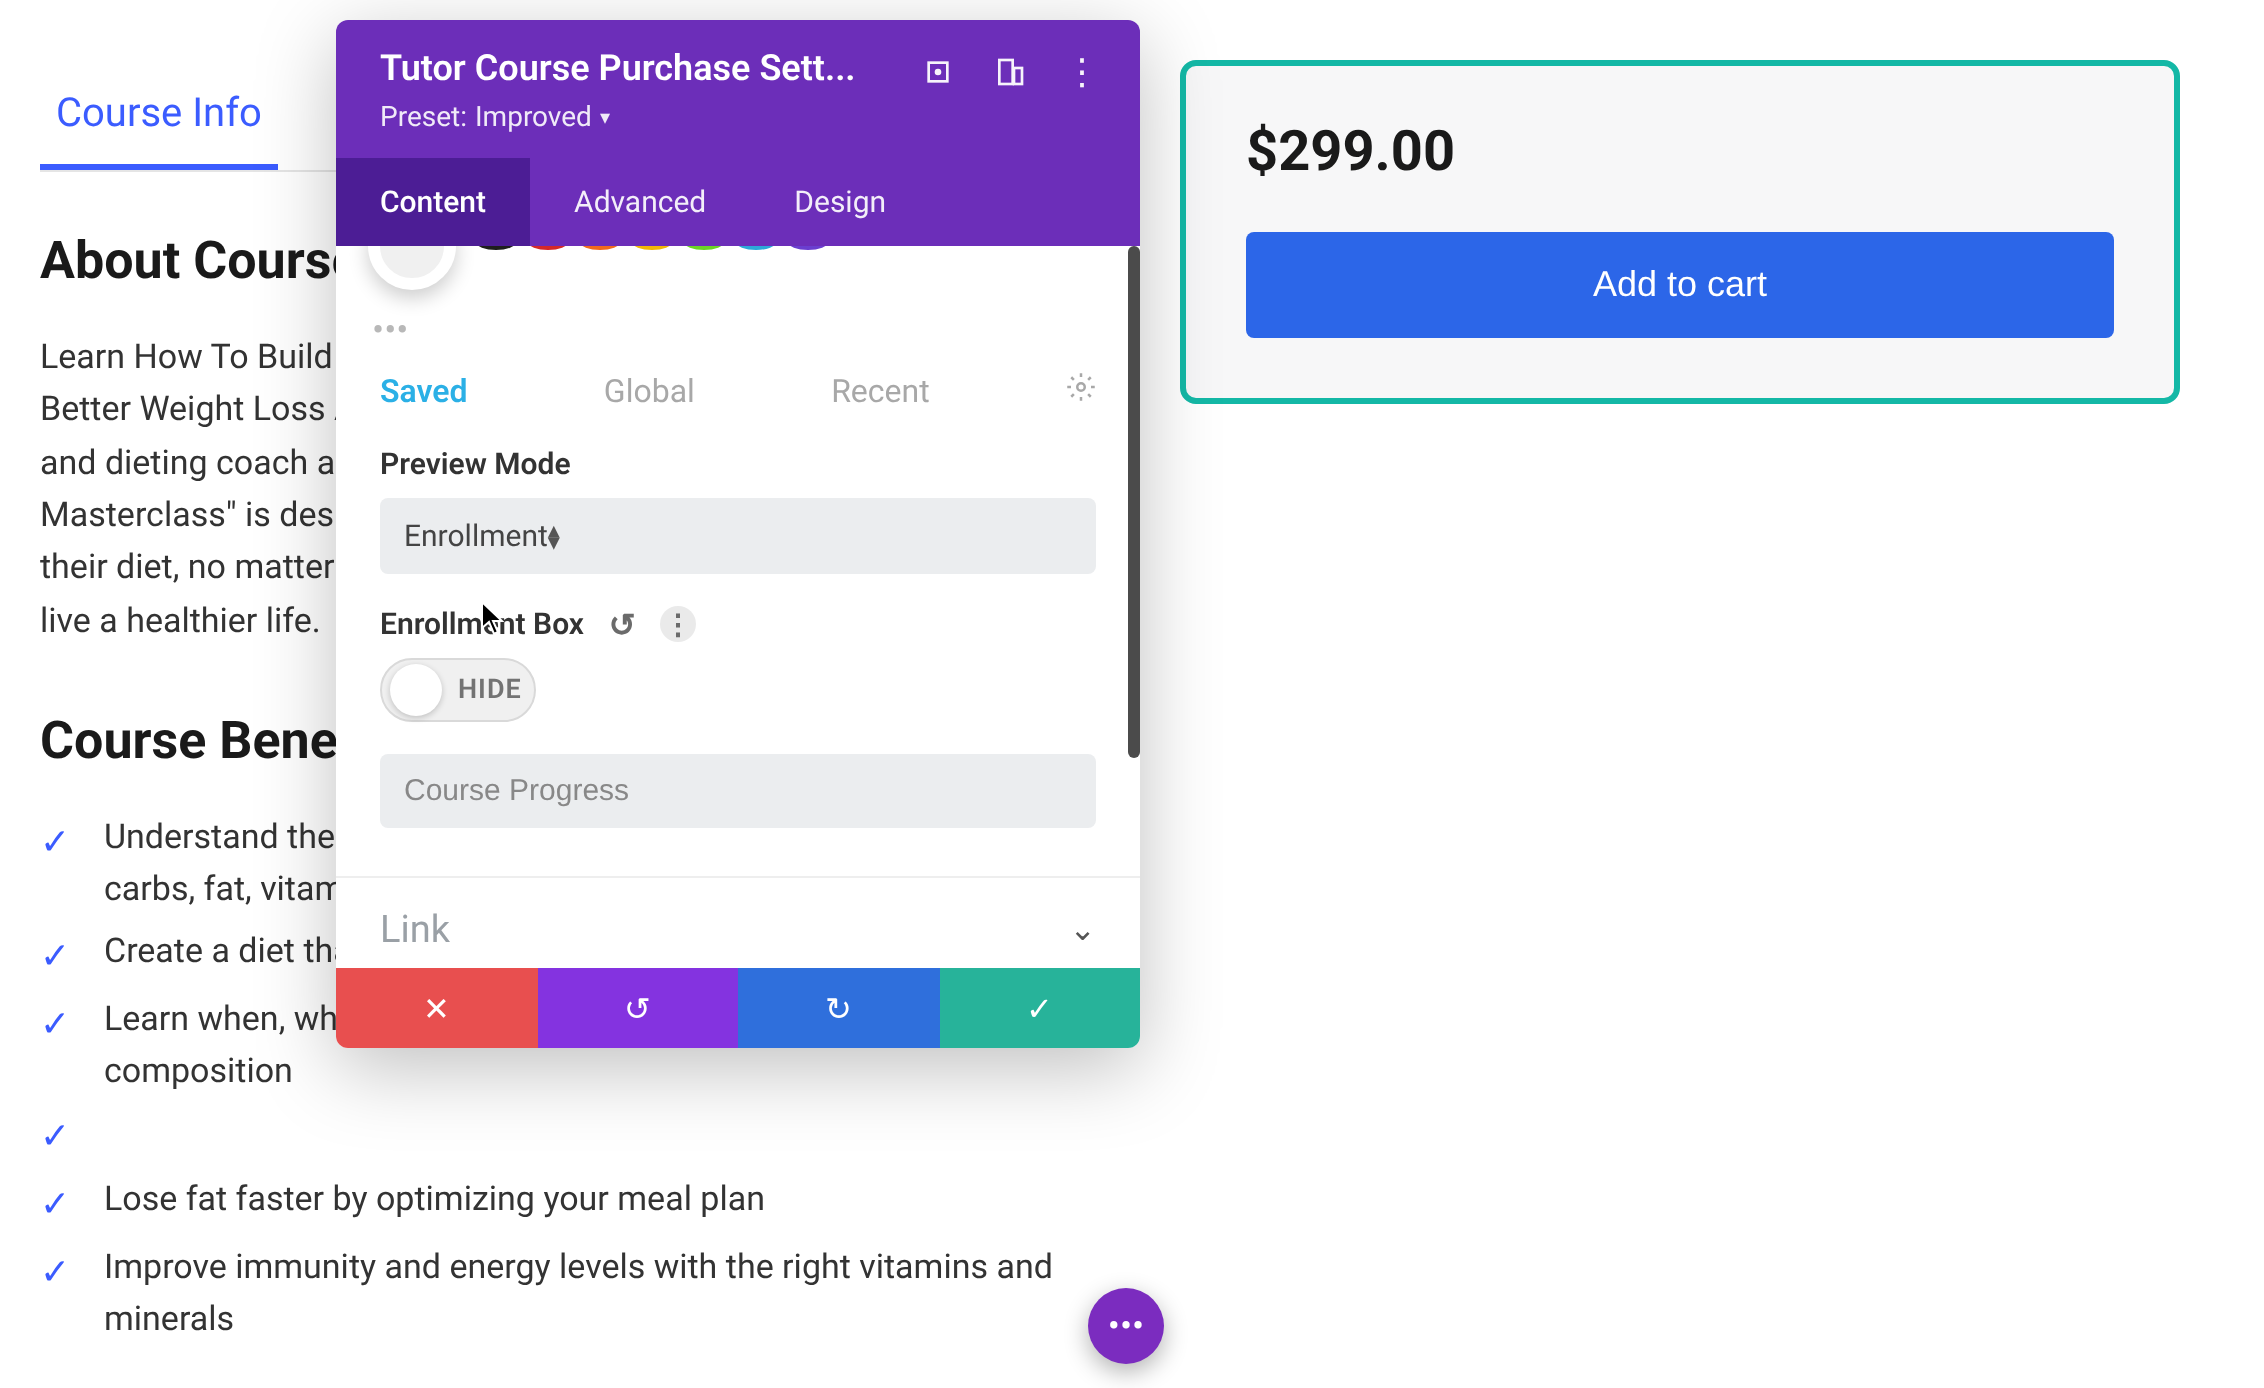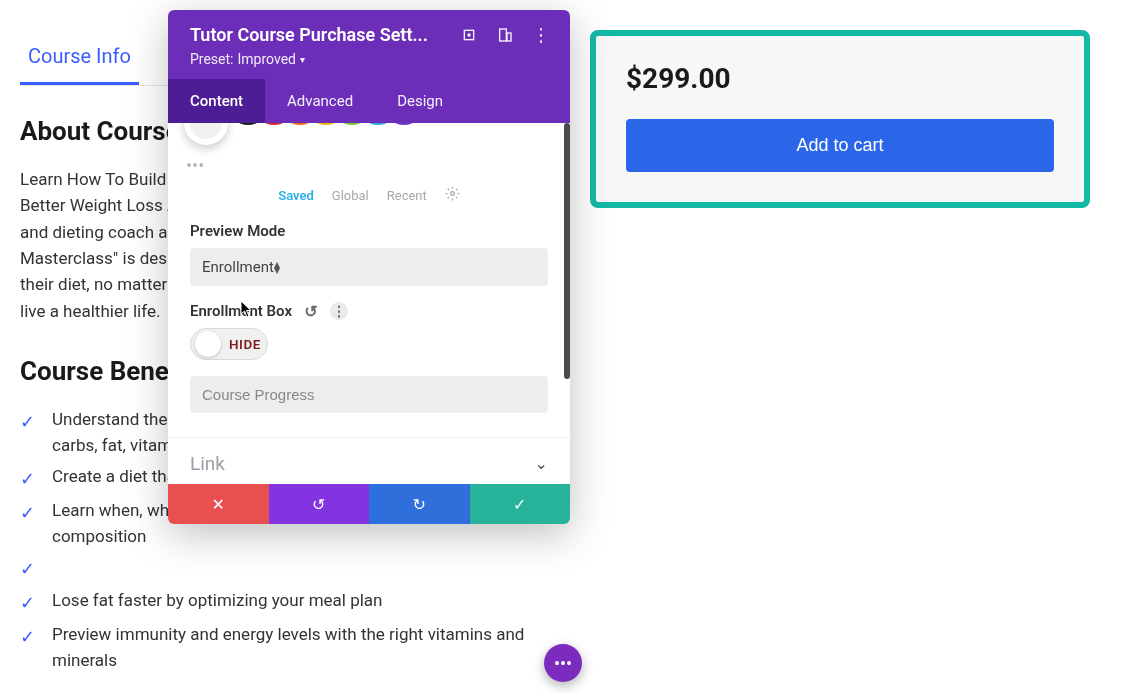--- a/index.html
+++ b/index.html
@@ -62,21 +62,21 @@
   }
   .check {
     color: #3b5cff;
     font-size: 18px;
     flex: 0 0 20px;
     margin-top: 2px;
   }
   .section { margin-top: 32px; }
   
   .purchase-card {
-    border: 6px solid #14b8a6;
+    border: 3px solid #14b8a6;
     border-radius: 8px;
     padding: 26px 30px 30px 30px;
     background: #f7f7f8;
   }
   .price {
     font-size: 28px;
     font-weight: 700;
     color: #1a1a1a;
     margin-bottom: 24px;
   }
@@ -106,21 +106,21 @@
     flex-direction: column;
     overflow: hidden;
   }
   .sp-header {
     background: #6c2eb9;
     color: #fff;
     padding: 14px 20px 12px 22px;
   }
   .sp-title-row {
     display: flex;
-    align-items: center;
+    align-items: flex-end;
     gap: 18px;
   }
   .sp-title {
     font-size: 18px;
     font-weight: 600;
     flex: 1;
     white-space: nowrap;
     overflow: hidden;
     text-overflow: ellipsis;
   }
@@ -199,23 +199,23 @@
     color: #b8b8b8;
     font-size: 18px;
     padding: 8px 14px 0 18px;
     cursor: pointer;
     width: fit-content;
   }
   .save-row {
     display: flex;
     gap: 18px;
     align-items: center;
-    justify-content: center;
+    justify-content: space-between;
     padding: 10px 22px 12px 22px;
-    font-size: 13px;
+    font-size: 16px;
   }
   .save-row .s-saved { color: #2bb0e6; font-weight: 600; cursor: pointer; }
   .save-row .s-other { color: #a8a8a8; cursor: pointer; }
   .save-row .gear { color: #a8a8a8; cursor: pointer; }
   .field-block { padding: 6px 22px 10px 22px; }
   .field-label {
     font-size: 15px;
     font-weight: 600;
     color: #333;
     display: flex; align-items: center; gap: 10px;
@@ -248,21 +248,21 @@
     cursor: pointer;
     display:flex; align-items:center;
     padding-left: 4px;
   }
   .toggle-knob {
     width: 26px; height: 26px;
     background: #fff; border-radius: 50%;
     box-shadow: 0 1px 3px rgba(0,0,0,0.2);
   }
   .toggle-txt {
-    margin-left: 8px; color: #7f1d1d;
+    margin-left: 8px; color: #737373;
     font-weight: 600; font-size: 13.5px;
     letter-spacing: 0.5px;
   }
   .cursor {
     position: absolute;
     left: 240px; top: 300px;
     font-size: 14px; color:#000;
     pointer-events:none;
   }
   .collapse-row {
@@ -329,21 +329,21 @@
           </li>
         <li>
             <span class="check">✓</span>
           </li>
         <li>
             <span class="check">✓</span>
             <span>Lose fat faster by optimizing your meal plan</span>
           </li>
         <li>
             <span class="check">✓</span>
-            <span>Preview immunity and energy levels with the right vitamins and minerals</span>
+            <span>Improve immunity and energy levels with the right vitamins and minerals</span>
           </li>
       </ul>
     </div>
 
   </div>
   <div class="right-col">
     <div class="purchase-card">
       <div class="price">$299.00</div>
       <button class="add-btn">Add to cart</button>
     </div>

